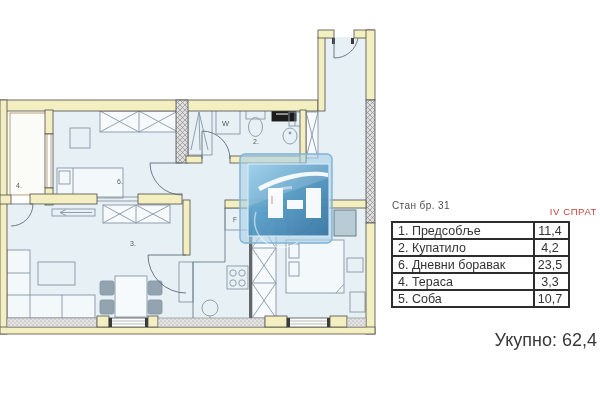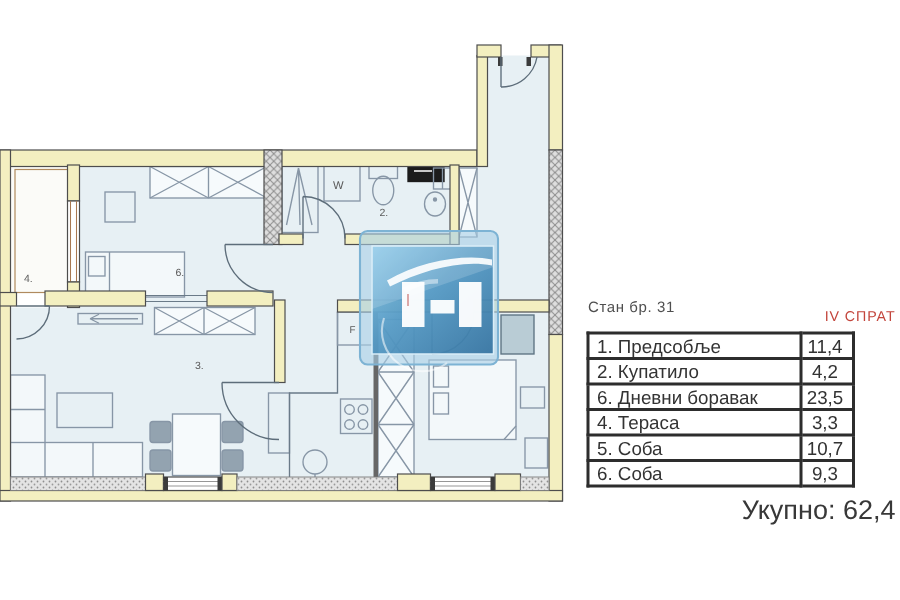--- a/index.html
+++ b/index.html
@@ -236,24 +236,20 @@
       <td class="val">23,5</td>
     </tr>
     <tr>
       <td>4. Тераса</td>
       <td class="val">3,3</td>
     </tr>
     <tr>
       <td>5. Соба</td>
       <td class="val">10,7</td>
     </tr>
-    <tr>
-      <td>6. Соба</td>
-      <td class="val">9,3</td>
-    </tr>
   </tbody>
 </table>
 
 <div class="total">
   <span>Укупно:</span>
   <span>62,4</span>
 </div>
 
 </div>
 

